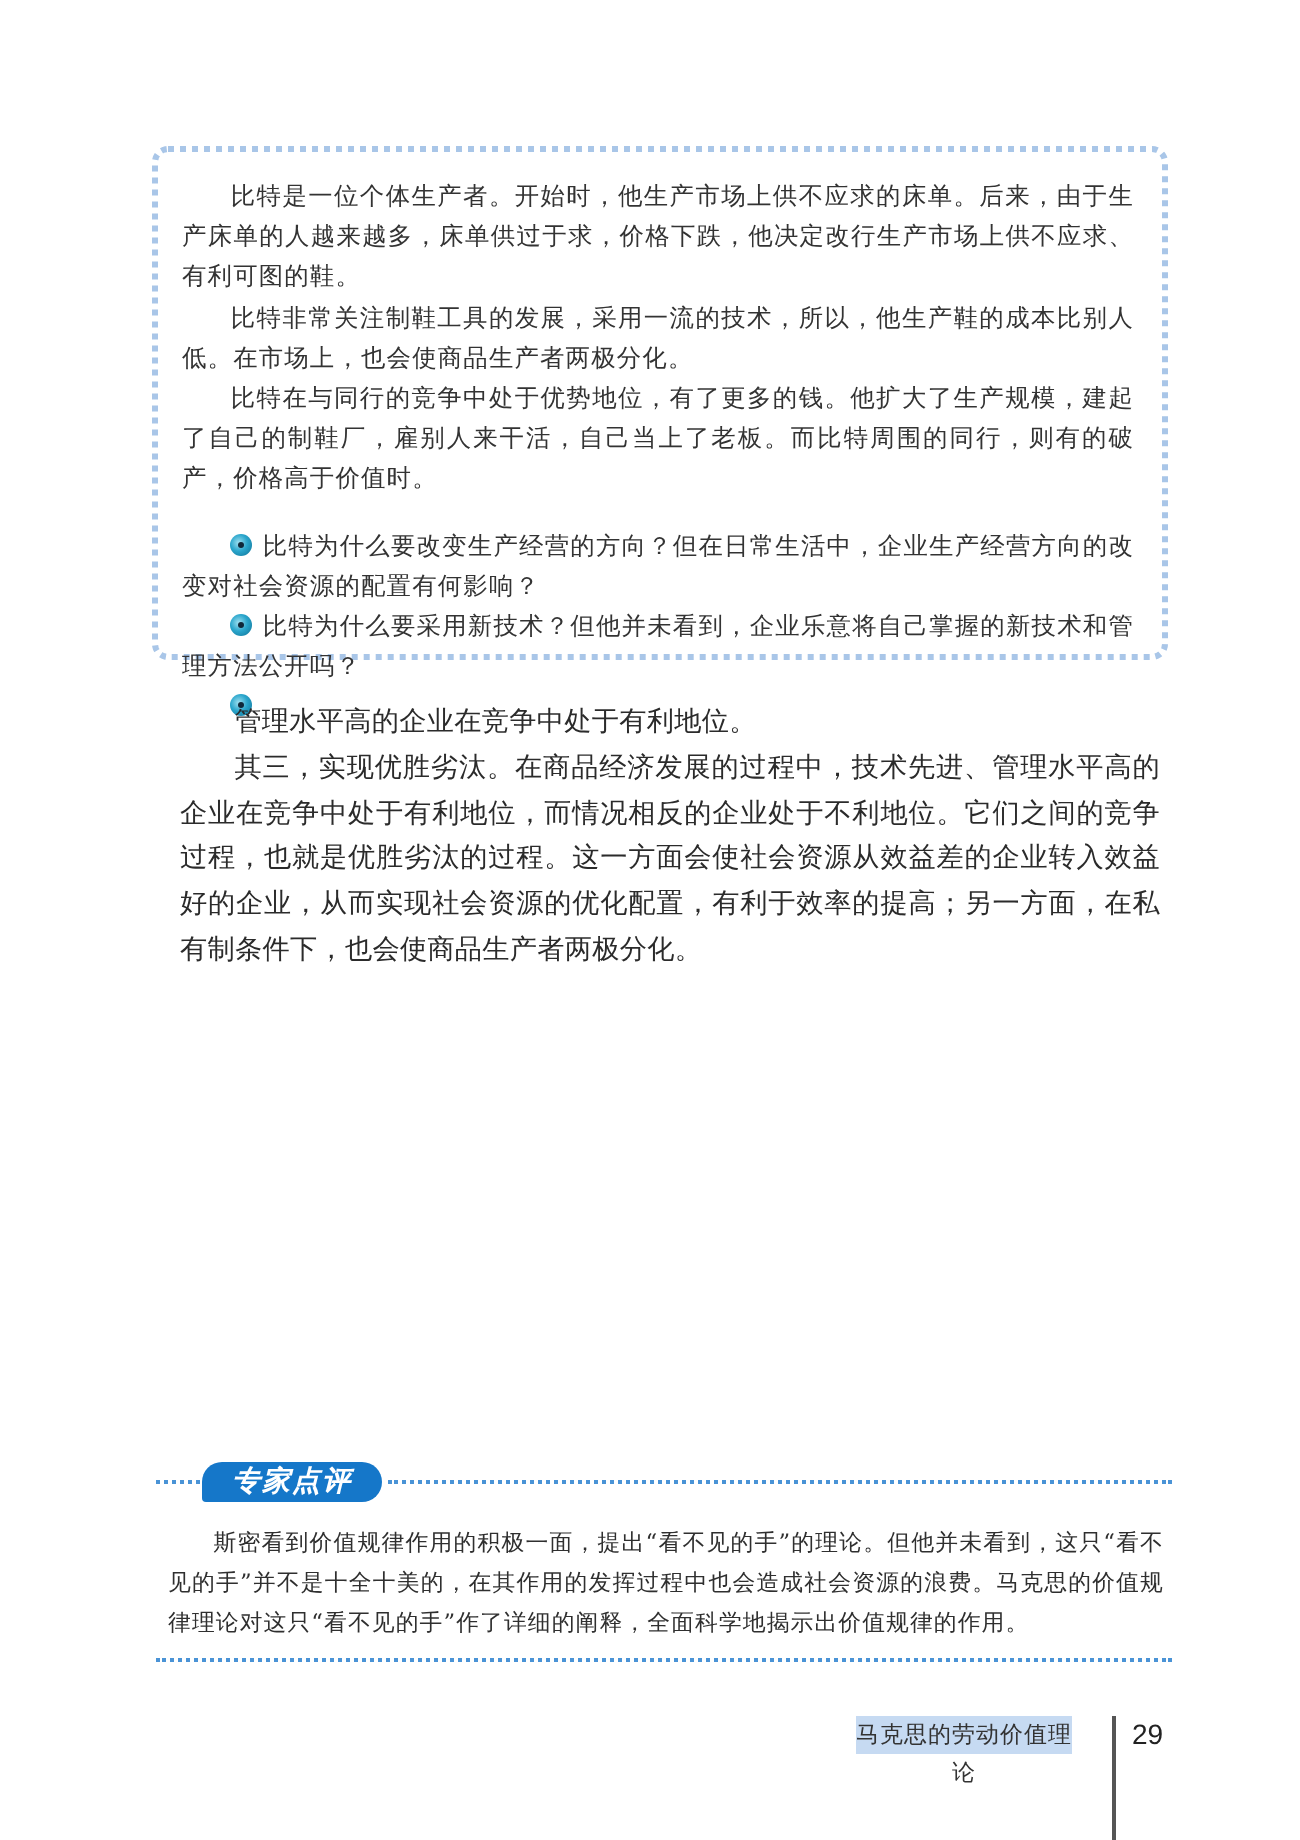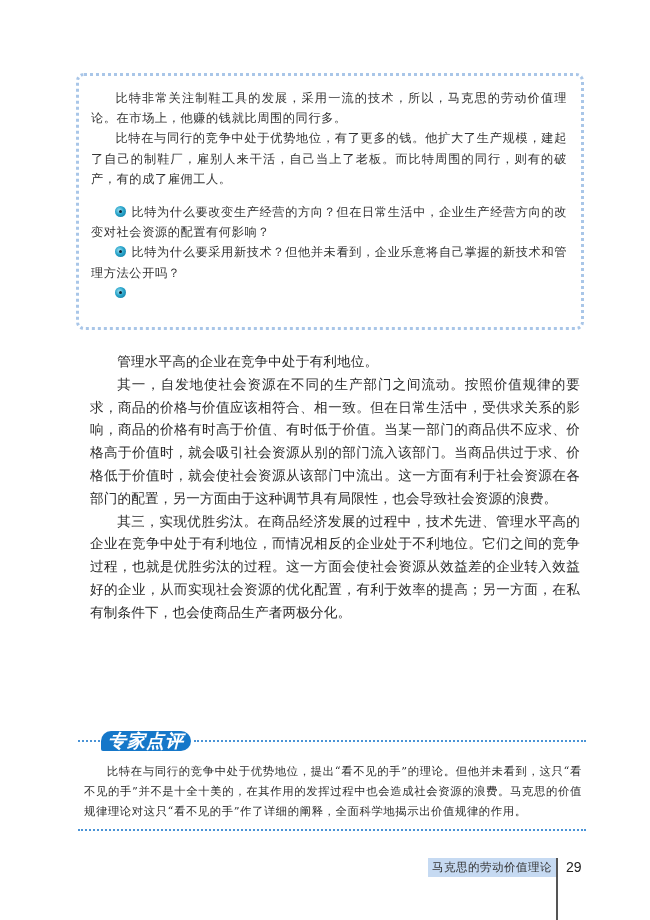--- a/index.html
+++ b/index.html
@@ -37,67 +37,67 @@
   .expert {
     position: absolute; left: 78px; top: 731px; width: 508px;
   }
   .expert-header { position: relative; height: 20px; }
   .dots {
     position: absolute; top: 9px; height: 0; border-top: 2px dotted #4a93d6;
   }
   .badge {
     position: absolute; left: 23px; top: 0; width: 90px; height: 20px;
     background: #1577c9; border-radius: 10px 10px 10px 2px; color: #fff;
-    font-family: "DejaVu Sans", "Liberation Sans", sans-serif; font-size: 18px;
+    font-family: "DejaVu Sans", "Liberation Sans", sans-serif; font-size: 14px;
     font-style: italic; font-weight: bold; line-height: 20px; text-align: center; letter-spacing: 1px;
   }
   .expert-body { margin-top: 10px; padding: 0 4px 0 6px; }
   .expert-body p {
     margin: 0; font-size: 11.4px; line-height: 20px; letter-spacing: 0.55px;
     text-indent: 2em; text-align: justify; color: #2f2f2f;
   }
   .expert-footer { position: relative; height: 12px; margin-top: 4px; }
   .footer-band {
-    position: absolute; left: 428px; top: 858px; width: 128px; height: 19px;
+    position: absolute; left: 428px; top: 858px; width: 108px; height: 19px;
     background: #c6daf2; font-family: "DejaVu Sans", "Liberation Sans", sans-serif;
     font-size: 11.5px; line-height: 19px; text-align: center; color: #333; letter-spacing: 0.5px;
   }
   .footer-rule { position: absolute; left: 556px; top: 858px; width: 2px; height: 62px; background: #555; }
   .page-number {
     position: absolute; left: 566px; top: 858px; height: 19px;
     font-family: "Liberation Sans", sans-serif; font-size: 14px; line-height: 19px; color: #222;
   }
 </style>
 </head>
 <body>
 
 <div class="case-box">
-  <p>比特非常关注制鞋工具的发展，采用一流的技术，所以，马克思的劳动价值理论。在市场上，他赚的钱就比周围的同行多。</p>
-  <p>比特在与同行的竞争中处于优势地位，有了更多的钱。他扩大了生产规模，建起了自己的制鞋厂，雇别人来干活，自己当上了老板。而比特周围的同行，则有的破产，有的成了雇佣工人。</p>
+  <p>比特是一位个体生产者。开始时，他生产市场上供不应求的床单。后来，由于生产床单的人越来越多，床单供过于求，价格下跌，他决定改行生产市场上供不应求、有利可图的鞋。</p>
+  <p>比特非常关注制鞋工具的发展，采用一流的技术，所以，他生产鞋的成本比别人低。在市场上，也会使商品生产者两极分化。</p>
+  <p>比特在与同行的竞争中处于优势地位，有了更多的钱。他扩大了生产规模，建起了自己的制鞋厂，雇别人来干活，自己当上了老板。而比特周围的同行，则有的破产，价格高于价值时。</p>
   <div class="questions">
     <p class="q"><span class="bullet"></span><span>比特为什么要改变生产经营的方向？但在日常生活中，企业生产经营方向的改变对社会资源的配置有何影响？</span></p>
     <p class="q"><span class="bullet"></span><span>比特为什么要采用新技术？但他并未看到，企业乐意将自己掌握的新技术和管理方法公开吗？</span></p>
     <p class="q"><span class="bullet"></span></p>
   </div>
 </div>
 
 <div class="main">
   <p>管理水平高的企业在竞争中处于有利地位。</p>
-  <p>其一，自发地使社会资源在不同的生产部门之间流动。按照价值规律的要求，商品的价格与价值应该相符合、相一致。但在日常生活中，受供求关系的影响，商品的价格有时高于价值、有时低于价值。当某一部门的商品供不应求、价格高于价值时，就会吸引社会资源从别的部门流入该部门。当商品供过于求、价格低于价值时，就会使社会资源从该部门中流出。这一方面有利于社会资源在各部门的配置，另一方面由于这种调节具有局限性，也会导致社会资源的浪费。</p>
   <p>其三，实现优胜劣汰。在商品经济发展的过程中，技术先进、管理水平高的企业在竞争中处于有利地位，而情况相反的企业处于不利地位。它们之间的竞争过程，也就是优胜劣汰的过程。这一方面会使社会资源从效益差的企业转入效益好的企业，从而实现社会资源的优化配置，有利于效率的提高；另一方面，在私有制条件下，也会使商品生产者两极分化。</p>
 </div>
 
 <div class="expert">
   <div class="expert-header">
     <div class="dots" style="left:0;width:22px;"></div>
     <div class="badge">专家点评</div>
     <div class="dots" style="left:116px;right:0;"></div>
   </div>
   <div class="expert-body">
-    <p>比特在与同行的竞争中处于优势地位，提出“看不见的手”的理论。但他并未看到，这只“看不见的手”并不是十全十美的，在其作用的发挥过程中也会造成社会资源的浪费。马克思的价值规律理论对这只“看不见的手”作了详细的阐释，全面科学地揭示出价值规律的作用。</p>
+    <p>斯密看到价值规律作用的积极一面，提出“看不见的手”的理论。但他并未看到，这只“看不见的手”并不是十全十美的，在其作用的发挥过程中也会造成社会资源的浪费。马克思的价值规律理论对这只“看不见的手”作了详细的阐释，全面科学地揭示出价值规律的作用。</p>
   </div>
   <div class="expert-footer">
     <div class="dots" style="left:0;right:0;top:4px;"></div>
   </div>
 </div>
 
 <div class="footer-band">马克思的劳动价值理论</div>
 <div class="footer-rule"></div>
 <div class="page-number">29</div>
 

